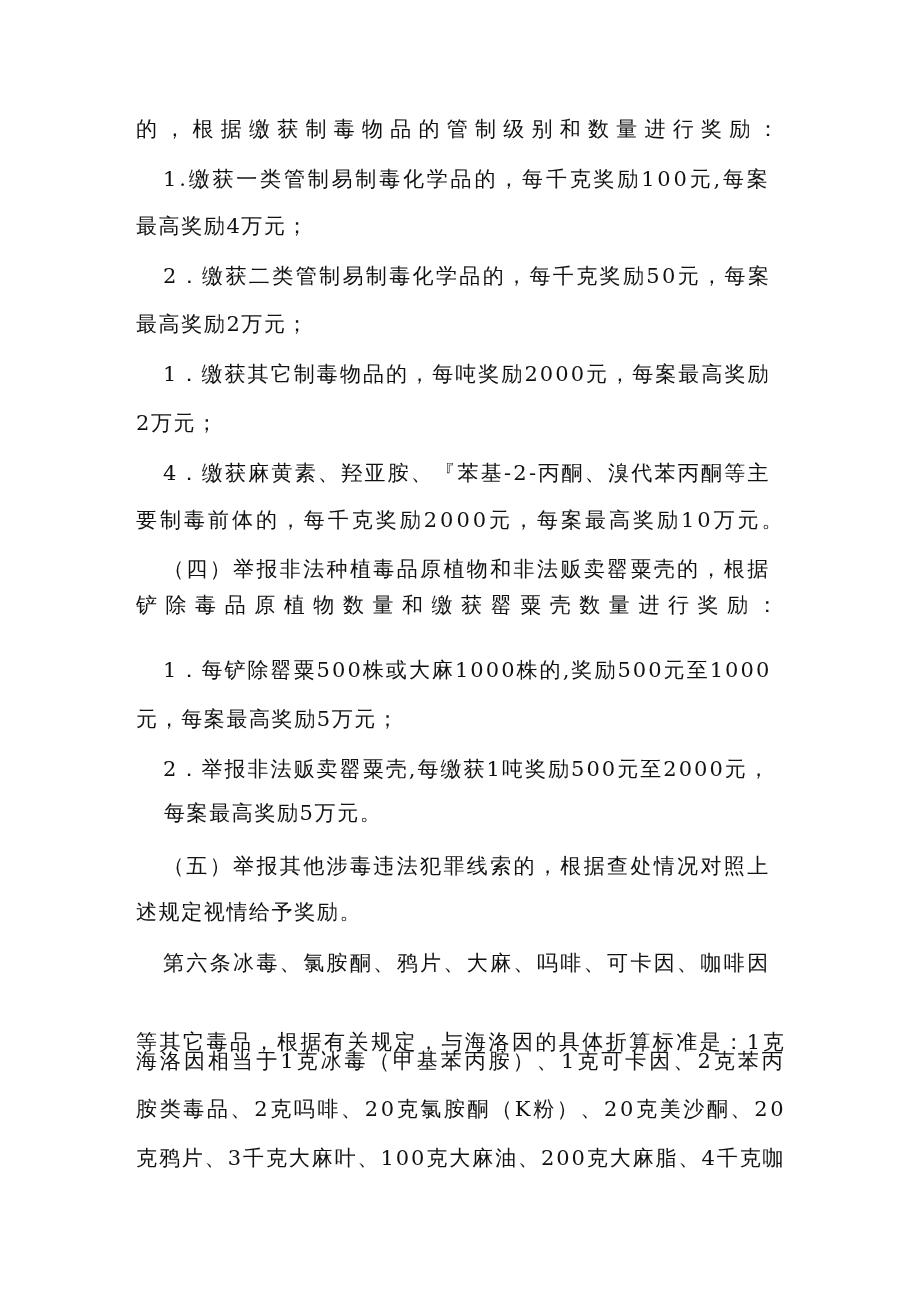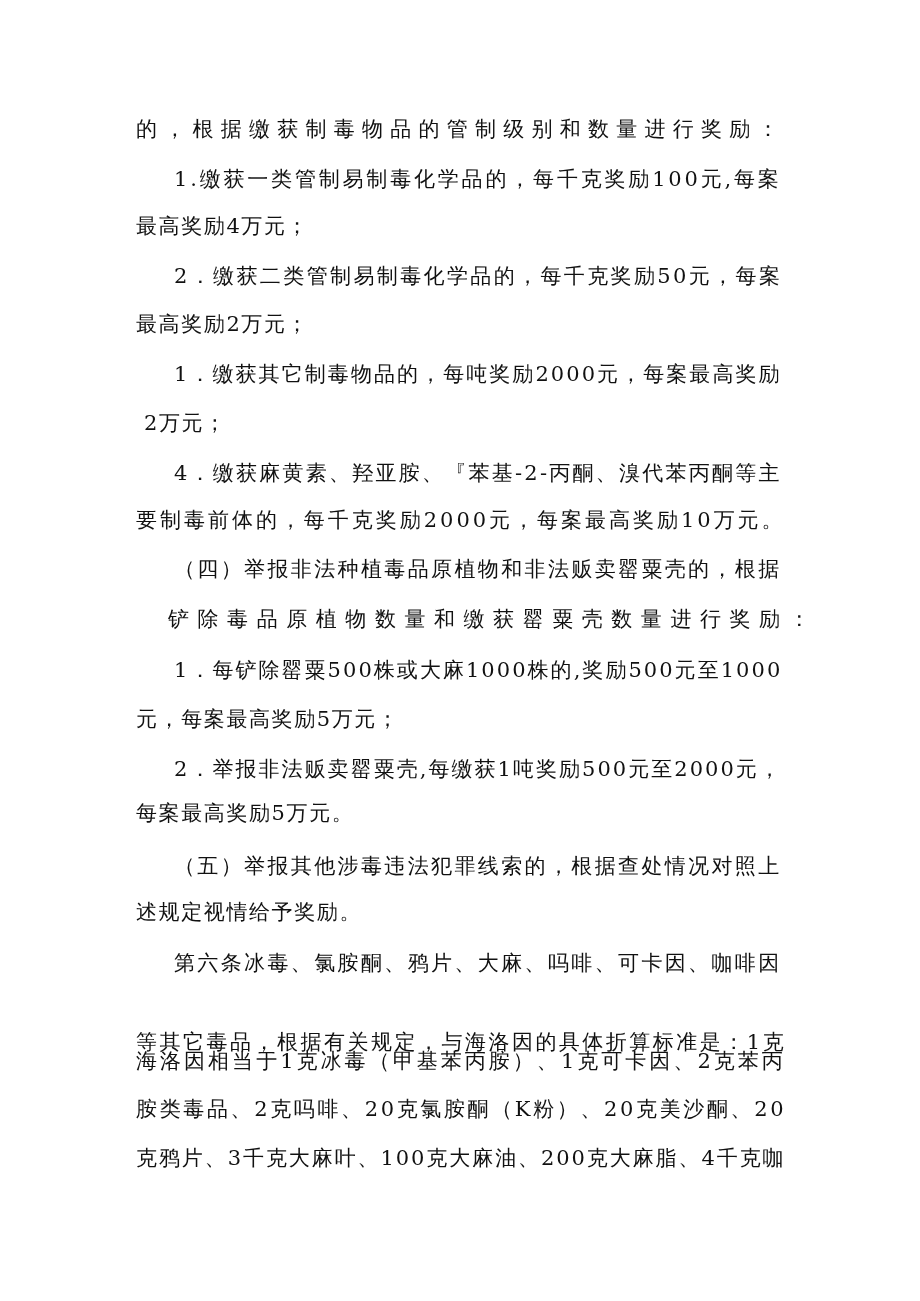--- a/index.html
+++ b/index.html
@@ -23,41 +23,41 @@
     }
     .line {
       position: absolute;
       left: 0;
       height: 30px;
       font-size: 21px;
       line-height: 30px;
       white-space: nowrap;
       letter-spacing: 1.6px;
     }
-    .indent { left: 38px; }
+    .indent { left: 27px; }
   </style>
 </head>
 <body>
 
 <div class="page" id="page">
     <div class="line" style="top: 6px; letter-spacing: 7.25217px;">的，根据缴获制毒物品的管制级别和数量进行奖励：</div>
     <div class="line indent" style="top: 56px; letter-spacing: 2.81429px;">1.缴获一类管制易制毒化学品的，每千克奖励100元,每案</div>
     <div class="line" style="top: 103px;">最高奖励4万元；</div>
     <div class="line indent" style="top: 153px; letter-spacing: 2.37778px; text-align: right;">2．缴获二类管制易制毒化学品的，每千克奖励50元，每案</div>
     <div class="line" style="top: 201px;">最高奖励2万元；</div>
     <div class="line indent" style="top: 251px; letter-spacing: 2.06429px;">1．缴获其它制毒物品的，每吨奖励2000元，每案最高奖励</div>
-    <div class="line" style="top: 300px; margin-left: 8px;">2万元；</div>
+    <div class="line" style="top: 300px;">2万元；</div>
     <div class="line indent" style="top: 350px; letter-spacing: 2.24286px; text-align: right;">4．缴获麻黄素、羟亚胺、『苯基-2-丙酮、溴代苯丙酮等主</div>
     <div class="line" style="top: 397px; letter-spacing: 2.97931px;">要制毒前体的，每千克奖励2000元，每案最高奖励10万元。</div>
     <div class="line indent" style="top: 446px; letter-spacing: 2.36923px; text-align: right;">（四）举报非法种植毒品原植物和非法贩卖罂粟壳的，根据</div>
-    <div class="line" style="top: 496px; letter-spacing: 8.55455px; margin-left: 32px;">铲除毒品原植物数量和缴获罂粟壳数量进行奖励：</div>
+    <div class="line" style="top: 482px; letter-spacing: 8.55455px;">铲除毒品原植物数量和缴获罂粟壳数量进行奖励：</div>
     <div class="line indent" style="top: 547px; letter-spacing: 2.0375px;">1．每铲除罂粟500株或大麻1000株的,奖励500元至1000</div>
     <div class="line" style="top: 596px;">元，每案最高奖励5万元；</div>
     <div class="line indent" style="top: 646px; letter-spacing: 2.03333px;">2．举报非法贩卖罂粟壳,每缴获1吨奖励500元至2000元，</div>
-    <div class="line" style="top: 690px;">每案最高奖励5万元。</div>
+    <div class="line" style="top: 690px; margin-left: 28px;">每案最高奖励5万元。</div>
     <div class="line indent" style="top: 743px; letter-spacing: 2.36923px;">（五）举报其他涉毒违法犯罪线索的，根据查处情况对照上</div>
     <div class="line" style="top: 789px;">述规定视情给予奖励。</div>
     <div class="line indent" style="top: 840px; letter-spacing: 2.36923px;">第六条冰毒、氯胺酮、鸦片、大麻、吗啡、可卡因、咖啡因</div>
     <div class="line" style="top: 919px; letter-spacing: 2.49286px; text-align: center;">等其它毒品，根据有关规定，与海洛因的具体折算标准是：1克</div>
     <div class="line" style="top: 938px; letter-spacing: 3.02857px;">海洛因相当于1克冰毒（甲基苯丙胺）、1克可卡因、2克苯丙</div>
     <div class="line" style="top: 986px; letter-spacing: 2.63333px;">胺类毒品、2克吗啡、20克氯胺酮（K粉）、20克美沙酮、20</div>
     <div class="line" style="top: 1035px; letter-spacing: 1.92258px;">克鸦片、3千克大麻叶、100克大麻油、200克大麻脂、4千克咖</div>
   </div>
 
 </body></html>

